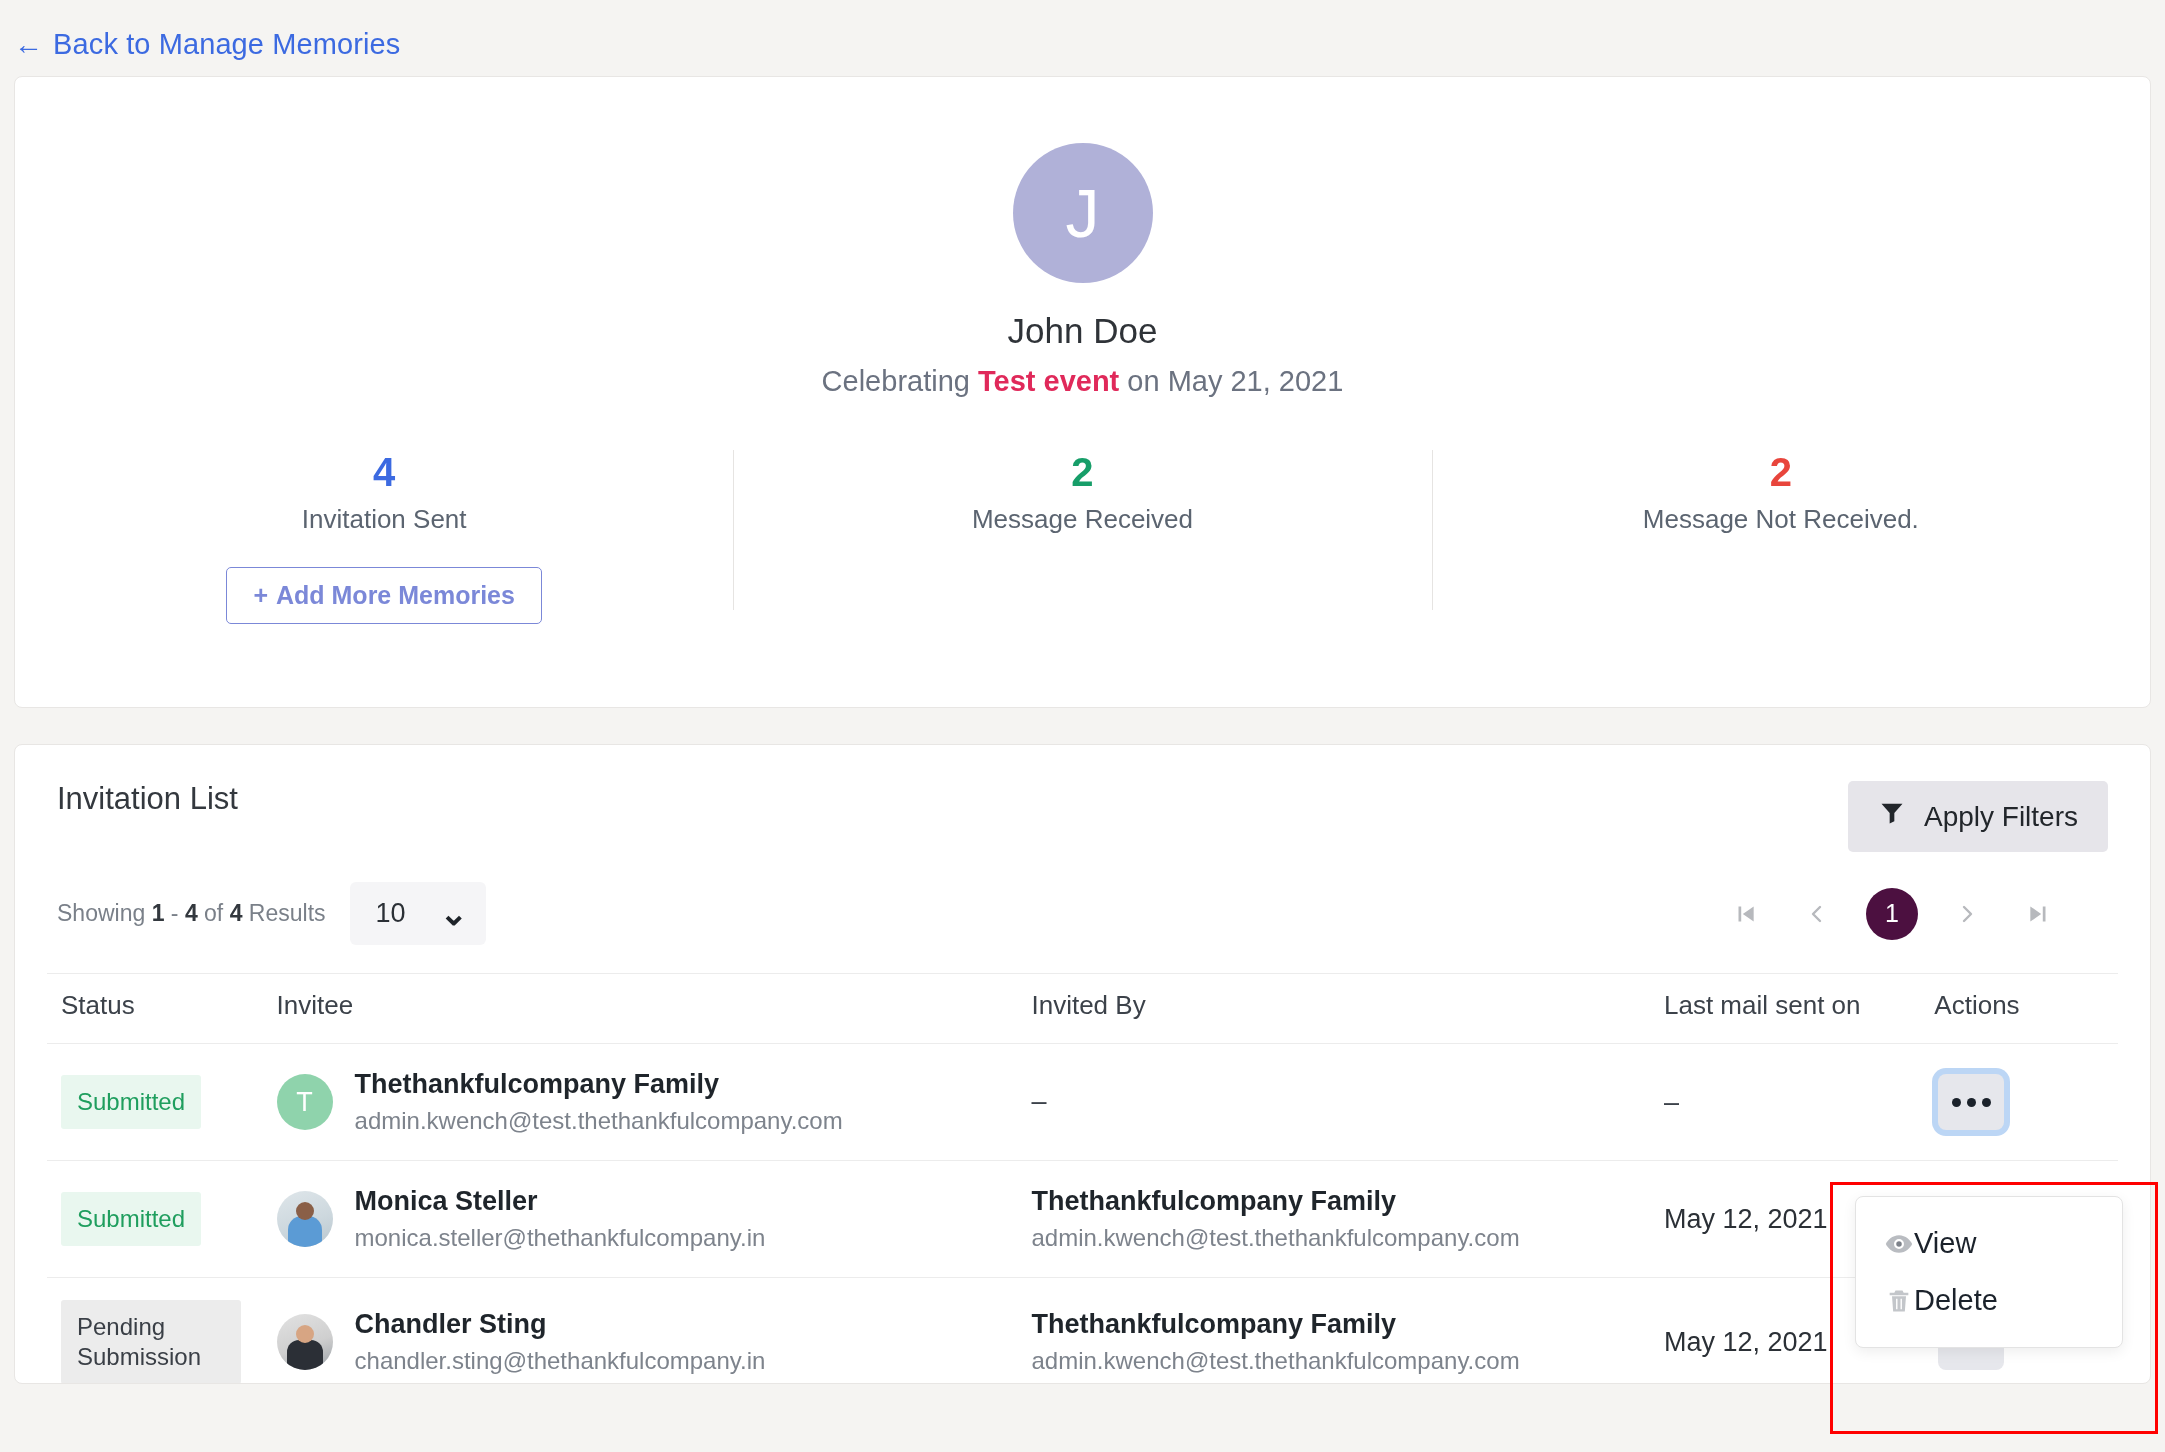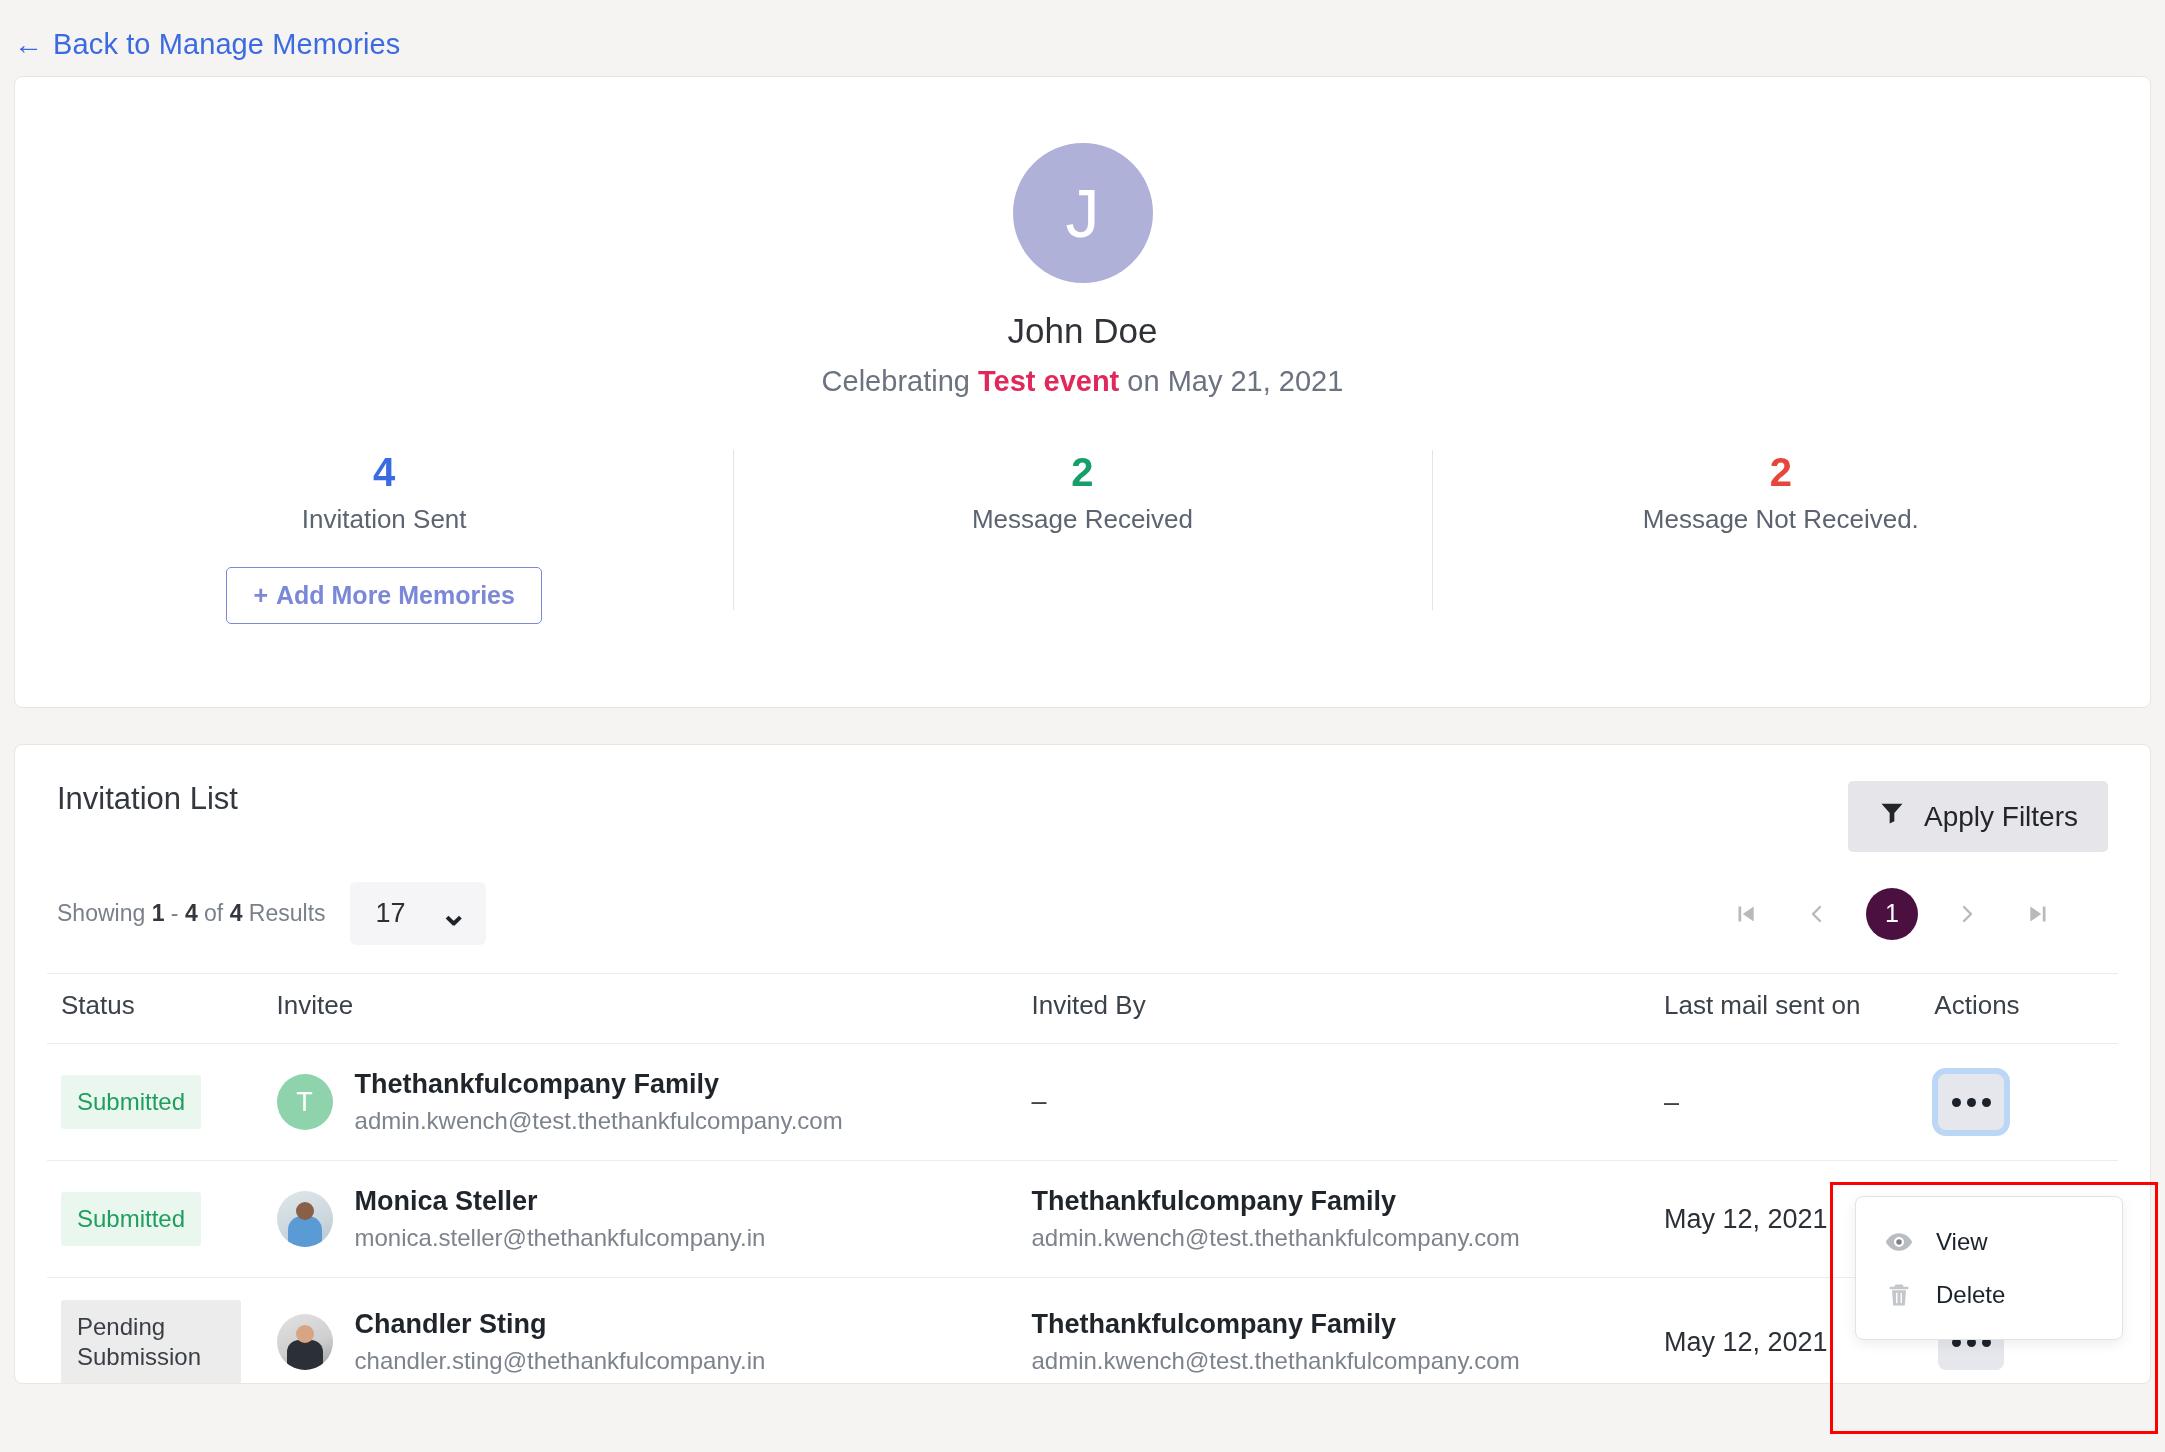--- a/index.html
+++ b/index.html
@@ -182,22 +182,22 @@
 
   
   .dropdown {
     position: absolute; left: 1855px; top: 1196px;
     width: 268px; background: #ffffff;
     border: 1px solid #e3e3e3; border-radius: 8px;
     box-shadow: 0 4px 14px rgba(0,0,0,.07);
     padding: 18px 0; z-index: 30;
   }
   .dd-item {
-    display: flex; align-items: center; gap: 22px;
-    padding: 12px 28px; font-size: 24px; color: #1b222b; cursor: pointer;
+    display: flex; align-items: center; 
+    padding: 12px 28px; font-size: 29px; color: #1b222b; cursor: pointer;
   }
   .dd-icon { width: 30px; display:flex; align-items:center; justify-content:center; }
 
   .redbox {
     position: absolute; left: 1830px; top: 1182px;
     width: 328px; height: 252px;
     border: 3px solid #ff0000; z-index: 40; pointer-events: none;
   }
 </style>
 </head>
@@ -247,21 +247,21 @@
           </svg>
       </span>
       <span>Apply Filters</span>
     </button>
   </div>
 
   <div class="list-sub">
     <div class="showing">
       <div><span>Showing </span><b>1</b><span> - </span><b>4</b><span> of </span><b>4</b><span> Results</span></div>
       <div class="page-select">
-        <span>17</span>
+        <span>10</span>
         <span class="chev" style="font-size: 34px; line-height: 0.4; font-weight: 700;">⌄</span>
       </div>
     </div>
     <div class="pager">
       <button class="pg">
         <svg width="26" height="26" viewBox="0 0 24 24" aria-hidden="true">
             <path fill="#b7b9bd" d="M6 5h2.5v14H6zM20 5v14l-10-7z"></path>
           </svg>
       </button>
       <button class="pg">

